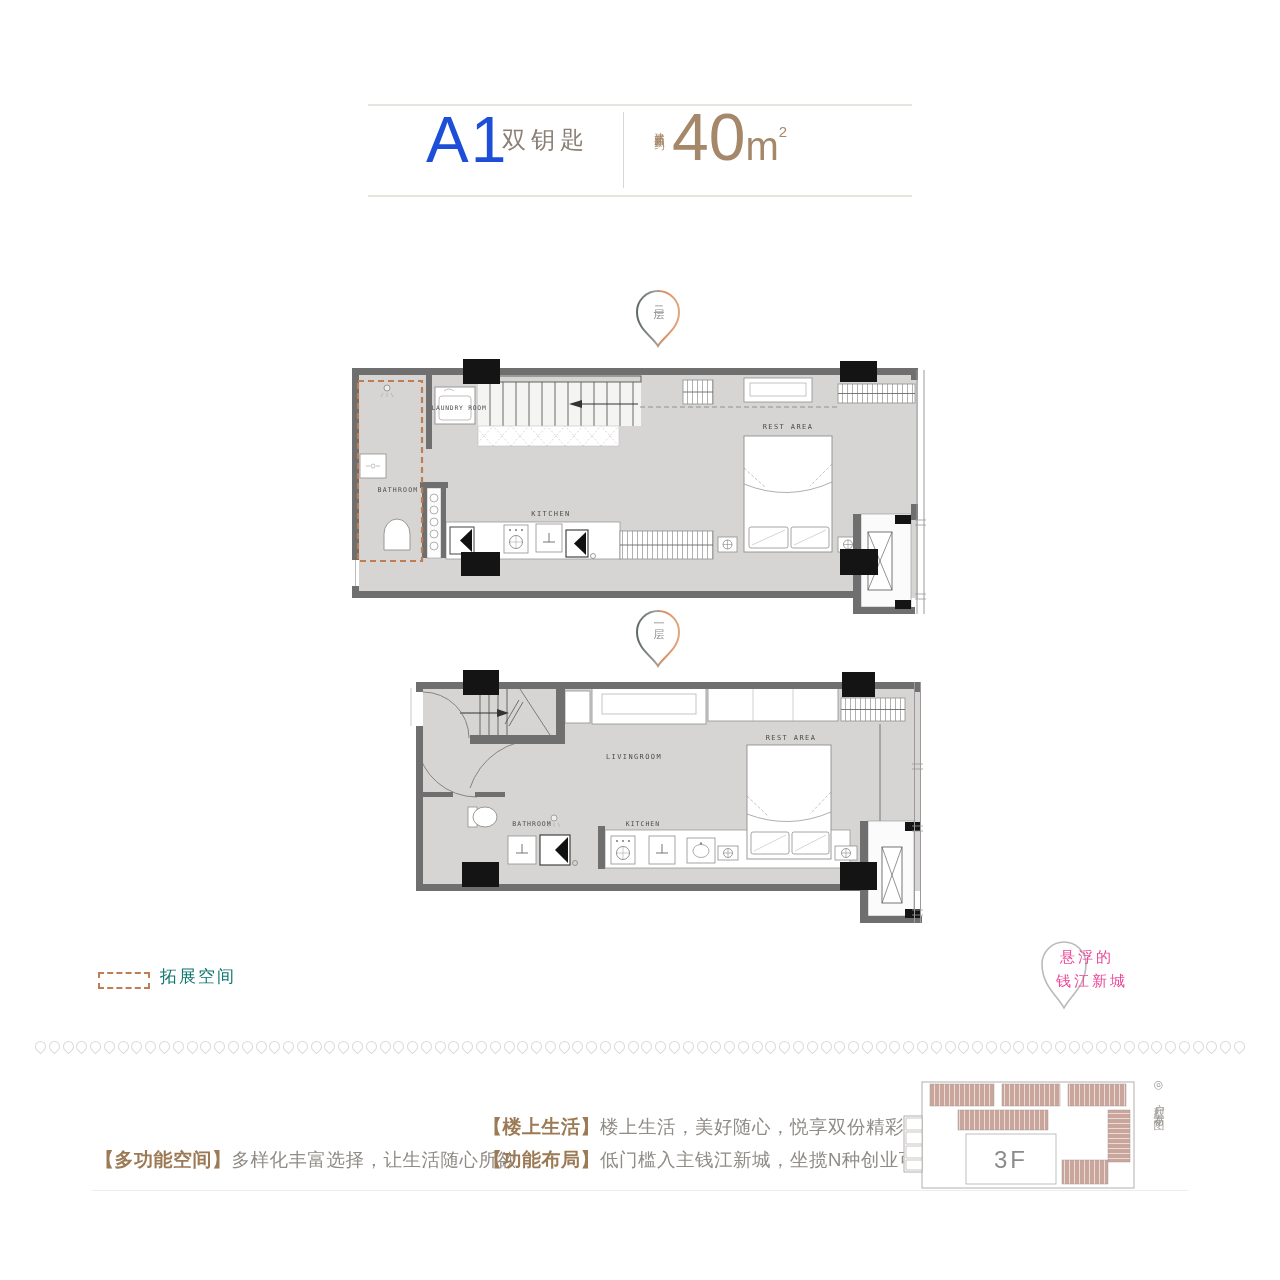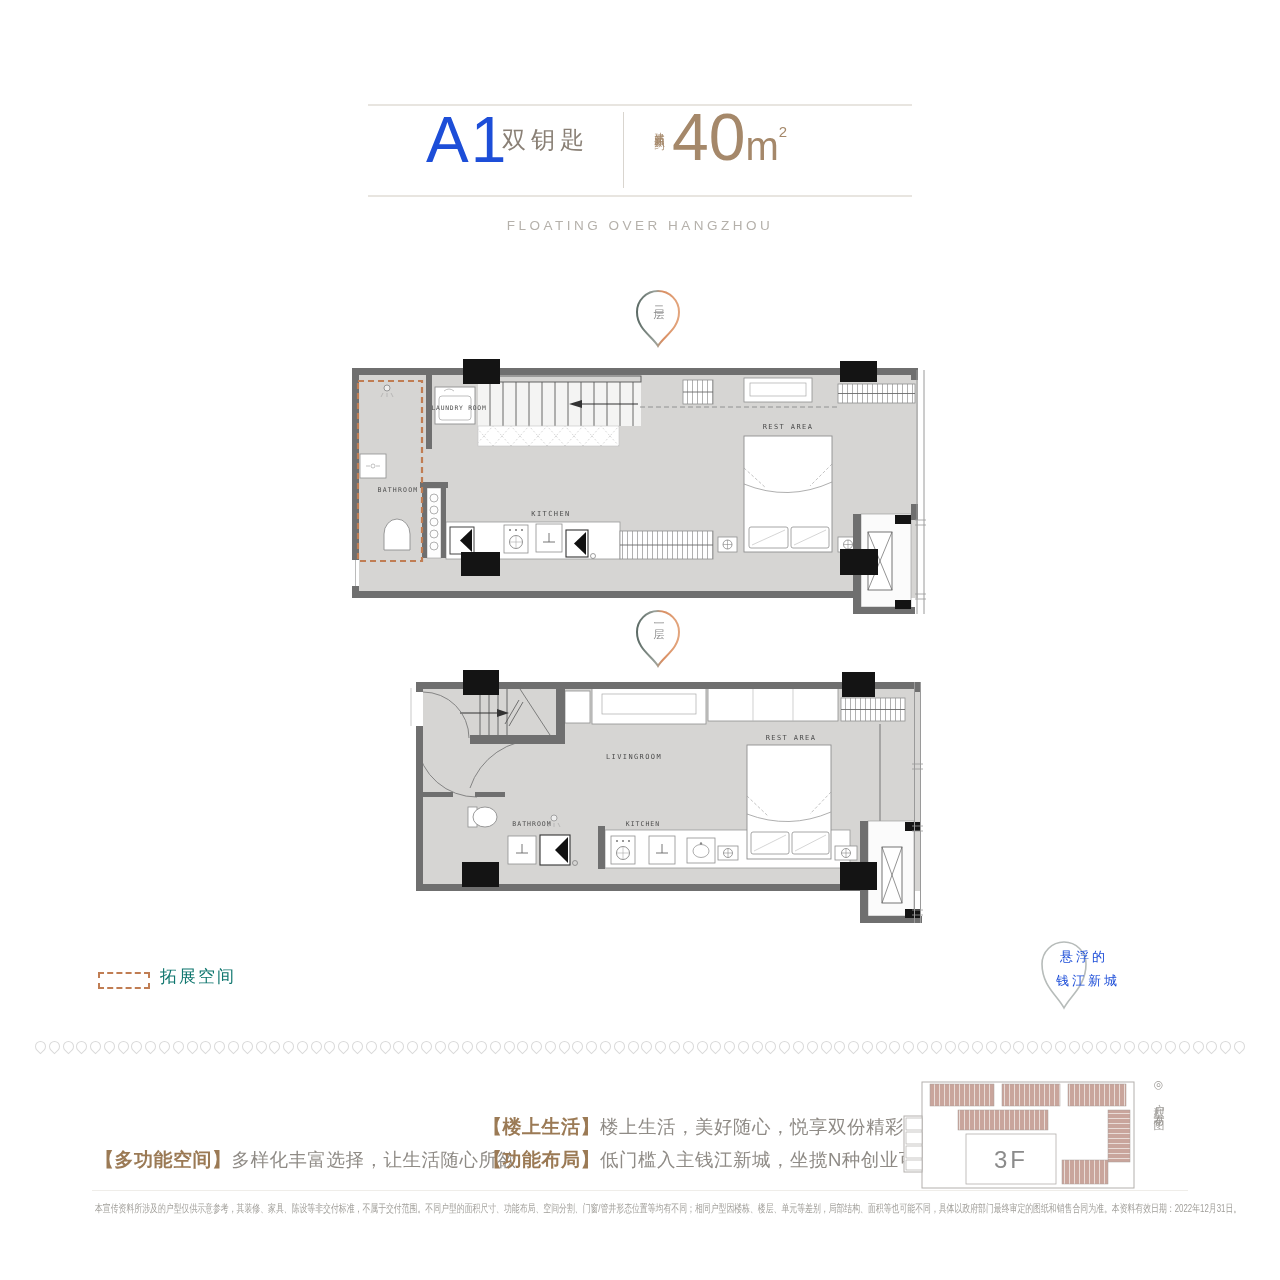--- a/index.html
+++ b/index.html
@@ -27,21 +27,21 @@
   .marker-label{position:absolute;writing-mode:vertical-rl;font-size:11px;
                 letter-spacing:3px;color:#8c8c8c}
 
   
   .legend-box{position:absolute;left:98px;top:972px;width:48px;height:13px;
               border:2px dashed #c07d53}
   .legend-label{position:absolute;left:160px;top:965px;font-size:17px;color:#0f766e;
                 letter-spacing:2px}
 
   
-  .brand-line{position:absolute;font-size:13px;color:#1d4ed8;letter-spacing:3px}
+  .brand-line{position:absolute;font-size:15px;color:#ec4899;letter-spacing:3px}
 
   
   .decor-row{position:absolute;left:0;top:1038px;width:1280px;height:20px;display:flex;
              justify-content:center;align-items:flex-start;overflow:hidden}
   .pin{width:9px;height:9px;border:1px solid #dadada;border-radius:50% 50% 50% 0;
        transform:rotate(-45deg);margin:3px 1.4px 0;flex:none;background:#fff}
 
   
   .feat{position:absolute;font-size:18.5px;white-space:nowrap}
   .feat .tag{color:#9b7a55;font-weight:bold;letter-spacing:0.5px;font-size:19px}
@@ -65,21 +65,20 @@
 
 <div class="page">
 
   <div class="hdr-rule" style="top:104px"></div>
   <div class="unit-code">A1</div>
   <div class="unit-name">双钥匙</div>
   <div class="hdr-vdiv"></div>
   <div class="area-prefix">建筑面积约</div>
   <div class="area-num"><span>40</span><span class="u">m</span><sup>2</sup></div>
   <div class="hdr-rule" style="top:195px"></div>
-  <div class="tagline">FLOATING OVER HANGZHOU</div>
 
   <svg class="abs" style="left:628px;top:288px" width="60" height="62" viewBox="0 0 60 62">
     <defs>
       <linearGradient id="pg1" x1="0" y1="0" x2="1" y2="0">
         <stop offset="0" stop-color="#5c6b66"></stop>
           <stop offset="0.45" stop-color="#9aa29b"></stop>
         <stop offset="0.6" stop-color="#d98e62"></stop>
           <stop offset="1" stop-color="#e3a57d"></stop>
       </linearGradient>
     </defs>
@@ -528,15 +527,14 @@
         <rect x="4" y="84" width="16" height="10"></rect>
     </g>
     <g>
       <rect x="64" y="58" width="90" height="50" fill="#ffffff" stroke="#b3b0ad" stroke-width="0.8"></rect>
       <text x="109" y="92" font-size="24" fill="#8b8b8b" letter-spacing="3" text-anchor="middle" style="font-family:'Liberation Sans',sans-serif">3F</text>
     </g>
   </svg>
   <div class="keyplan-caption"><span>◎</span><span>户型分布图</span></div>
 
   <div class="disc-rule"></div>
-  <div class="disclaimer"><span class="inner">本宣传资料所涉及的户型仅供示意参考，其装修、家具、陈设等非交付标准，不属于交付范围。不同户型的面积尺寸、功能布局、空间分割、门窗/管井形态位置等均有不同；相同户型因楼栋、楼层、单元等差别，局部结构、面积等也可能不同，具体以政府部门最终审定的图纸和销售合同为准。本资料有效日期：2022年12月31日。</span></div>
 
 </div>
 
 </body></html>

